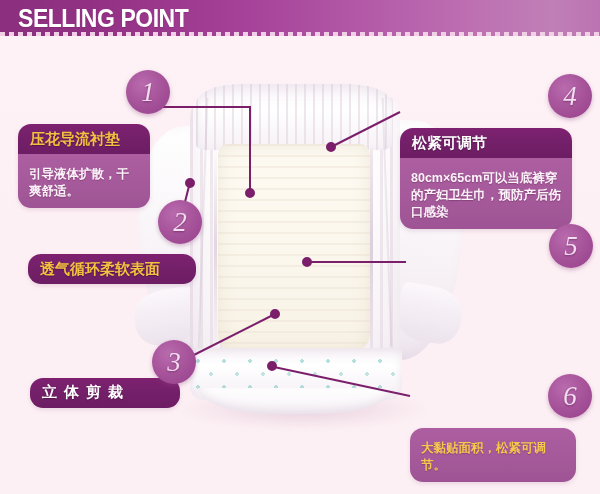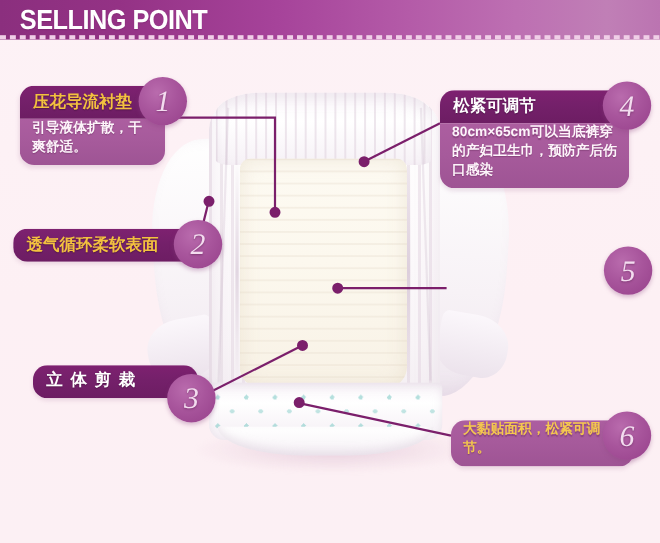--- a/index.html
+++ b/index.html
@@ -133,32 +133,32 @@
   .tab-r{
     position:absolute;left:280px;top:228px;width:64px;height:56px;
     background:linear-gradient(180deg,#fbf7fb,#ece3ec);
     border-radius:10% 50% 34% 42%/14% 48% 44% 40%;transform:rotate(10deg);
   }
 
   
   .lines{position:absolute;left:0;top:0;width:600px;height:494px;pointer-events:none;}
 
   
-  .box{position:absolute;border-radius:13px;overflow:visible;}
+  .box{position:absolute;border-radius:13px;overflow:visible;margin-top:46px;}
   .box-inner{border-radius:13px;overflow:hidden;
     box-shadow:0 2px 4px rgba(150,90,140,.18);}
   .box .title{
     background:linear-gradient(180deg,#7e2170 0%,#74206a 45%,#6d1d63 100%);
     padding:5px 12px 6px 12px;
     font-size:15px;font-weight:bold;line-height:19px;white-space:nowrap;
     text-shadow:0 1px 1px rgba(45,10,40,.45);
   }
   .box .body{
     background:linear-gradient(180deg,#ac5ea0 0%,#a65a9b 50%,#9e5494 100%);
-    padding:0 11px 8px 11px;
+    padding:12px 11px 8px 11px;
     font-size:12.5px;line-height:17px;font-weight:bold;
     text-shadow:0 1px 1px rgba(80,25,70,.35);
   }
   .t-gold{color:#f3c13f;}
   .t-white{color:#ffffff;}
   .b-gold{color:#f5c84e;}
   .b-white{color:#fdf4fa;}
   .spaced{letter-spacing:7px;}
 
   .badge{
@@ -167,21 +167,21 @@
     box-shadow:0 2px 4px rgba(140,70,130,.35);
     color:#f3dcef;font-size:27px;line-height:44px;text-align:center;
     font-family:"Liberation Serif","DejaVu Serif",serif;font-style:italic;
     text-shadow:0 1px 2px rgba(70,20,62,.45);
     z-index:3;
   }
 
   
   #box1{left:18px;top:78px;width:132px;}
   #badge1{left:126px;top:70px;}
-  #box2{left:12px;top:208px;width:168px;}
+  #box2{left:28px;top:208px;width:168px;}
   #badge2{left:158px;top:200px;}
   #box3{left:30px;top:332px;width:150px;font-family:Liberation Serif, serif;}
   #badge3{left:152px;top:340px;}
   #box4{left:400px;top:82px;width:172px;}
   #badge4{left:548px;top:74px;}
   #box5{left:406px;top:232px;width:160px;}
   #badge5{left:549px;top:224px;}
   #box6{left:410px;top:382px;width:166px;}
   #badge6{left:548px;top:374px;}
 </style>

